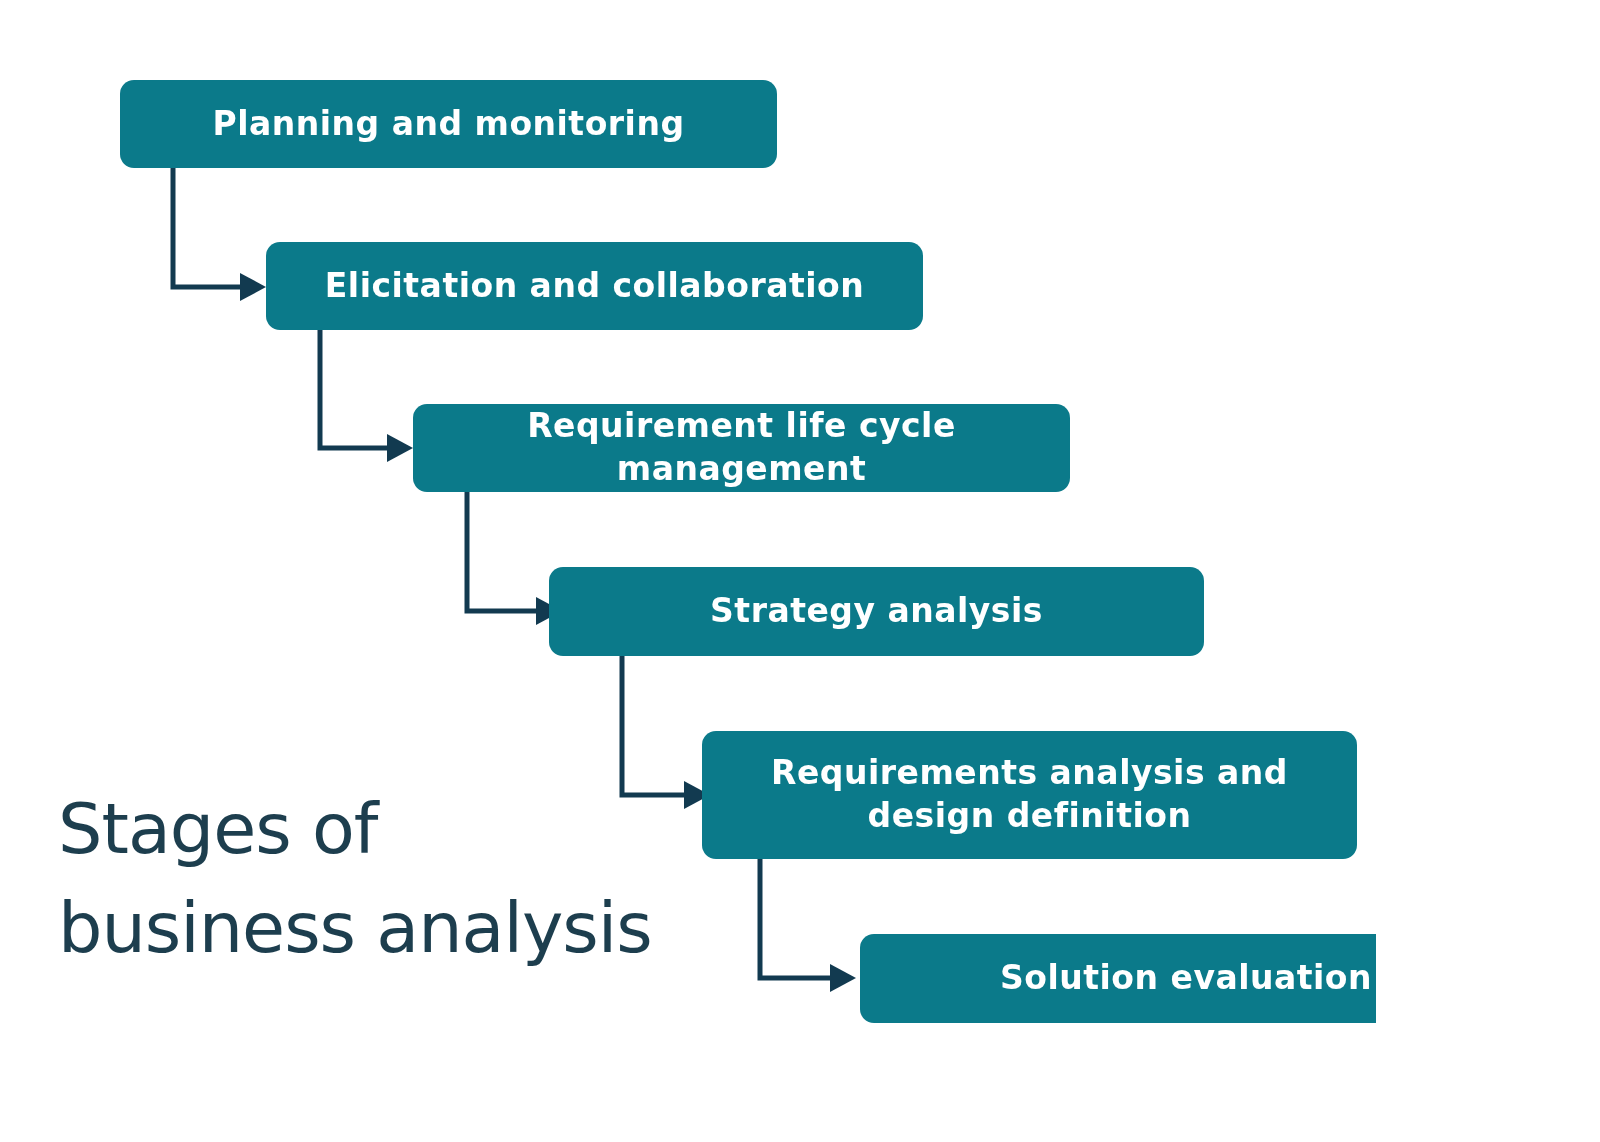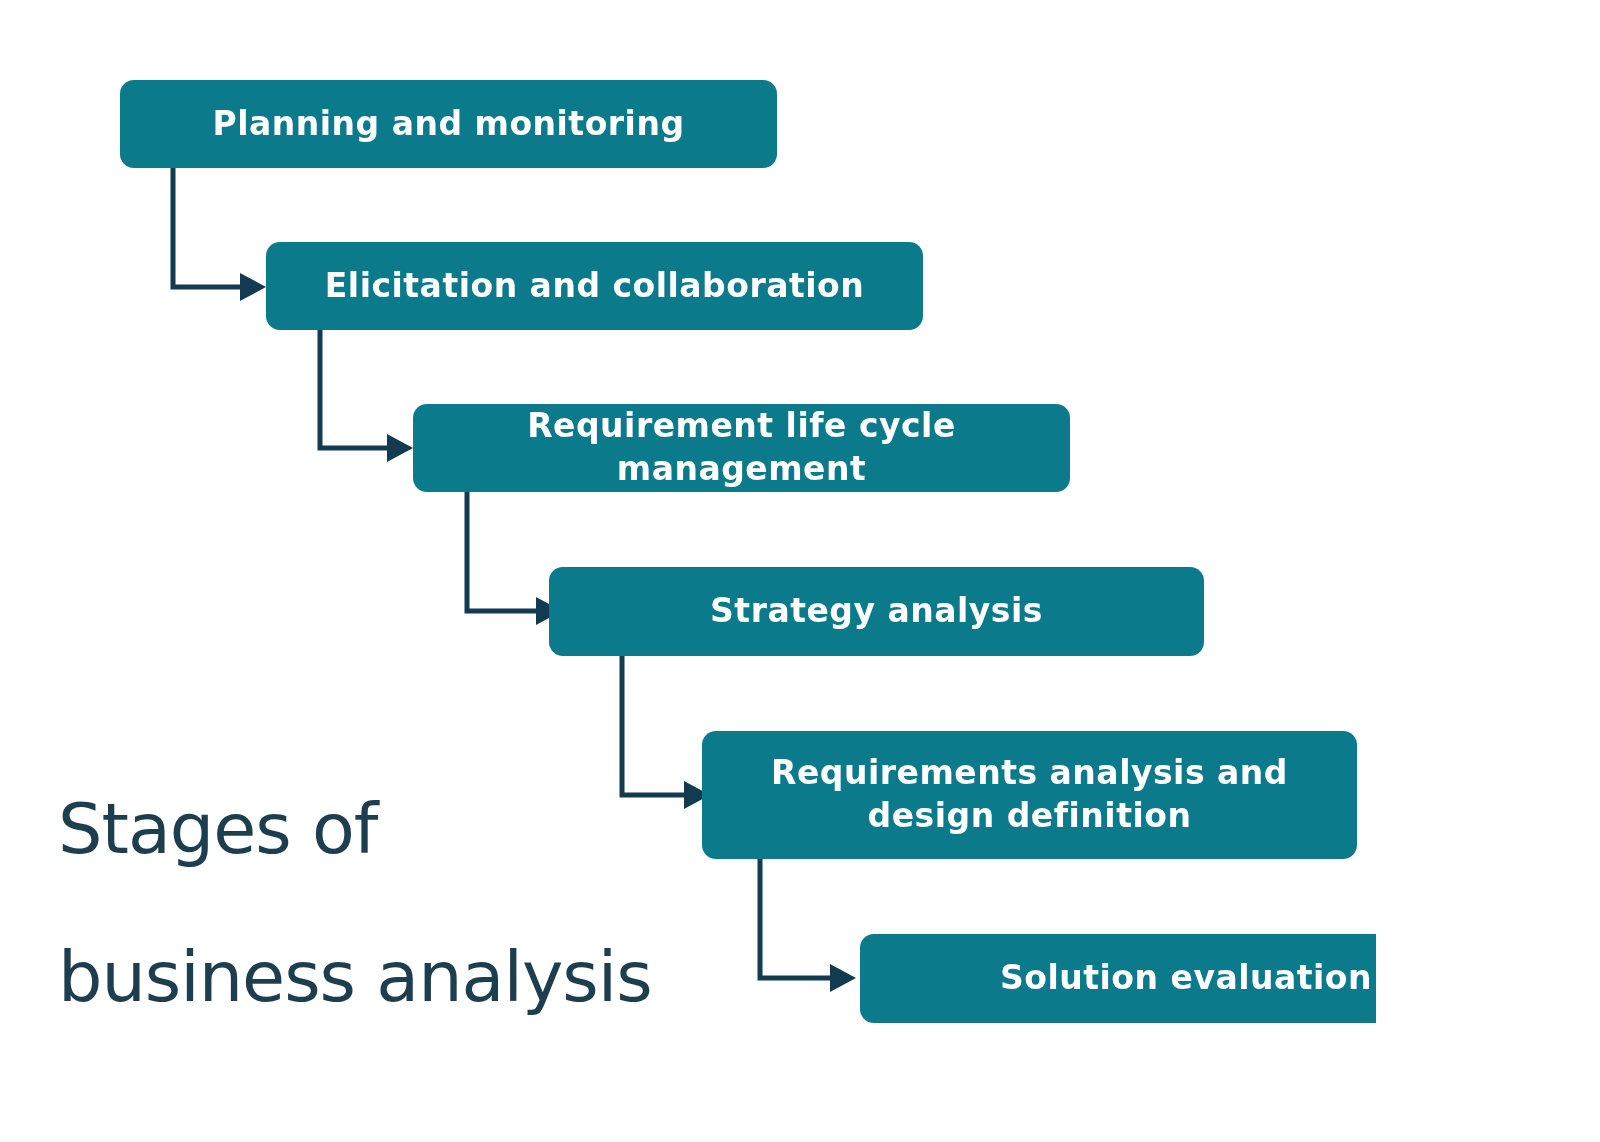--- a/index.html
+++ b/index.html
@@ -43,21 +43,21 @@
   .diagram-title {
     position: absolute;
     left: 58px;
     color: var(--title-text, #1d3e4e);
     font-size: 70px;
     font-weight: normal;
     letter-spacing: -1px;
     white-space: nowrap;
   }
   #title-line-1 { top: 788px; }
-  #title-line-2 { top: 936px; }
+  #title-line-2 { top: 887px; }
 </style>
 </head>
 <body>
 
 <div id="canvas">
 
   <svg id="connector-layer" viewBox="0 0 1600 1142" xmlns="http://www.w3.org/2000/svg" aria-hidden="true">
     <g stroke="currentColor" stroke-width="5" fill="none" stroke-linejoin="miter">
       <path d="M 173 168 V 287 H 242"></path>
       <path d="M 320 330 V 448 H 389"></path>

